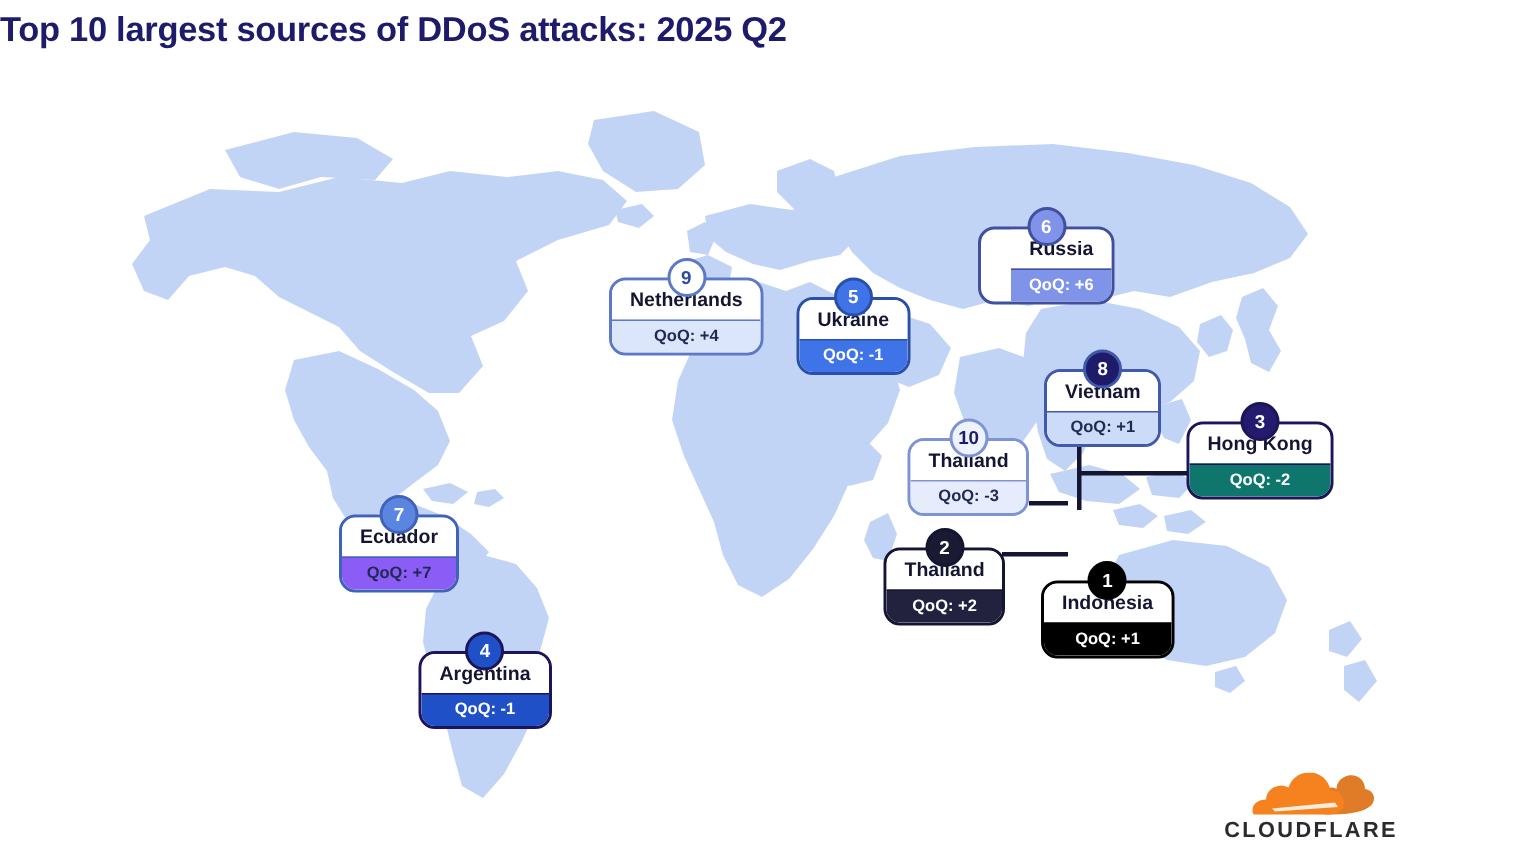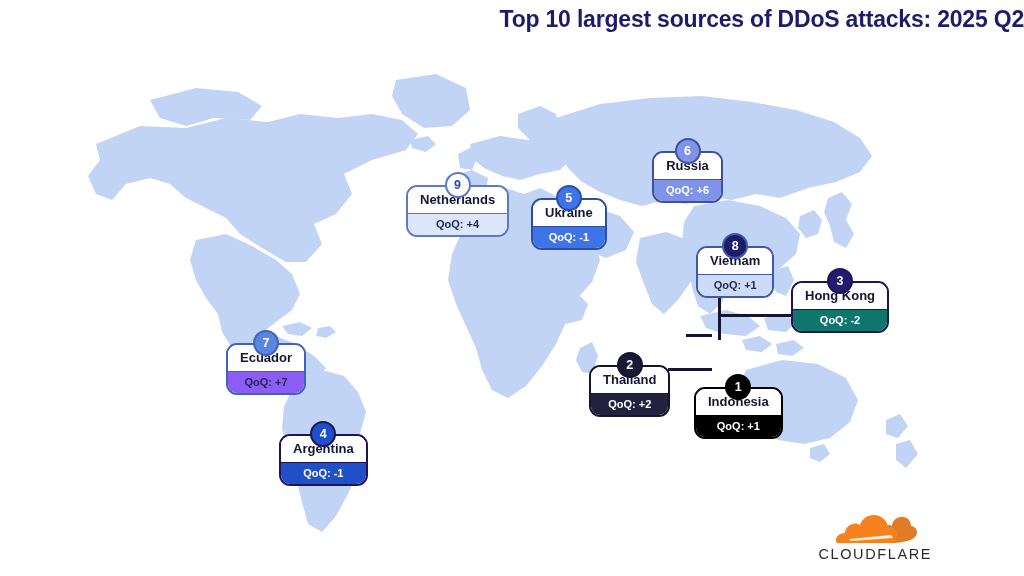--- a/index.html
+++ b/index.html
@@ -7,21 +7,21 @@
     width:1024px;height:576px;overflow:hidden;
     background:#ffffff;
     font-family:"Liberation Sans", sans-serif;
     position:relative;
   }
   #stage{position:absolute;inset:0;width:1024px;height:576px;}
 
   
   .title{
     position:absolute;left:0;top:6px;width:1024px;
-    text-align:right;
+    text-align:left;
     font-size:23px;font-weight:bold;
     color:#1f1b6b;
     letter-spacing:-0.2px;
   }
 
   
   .map-wrap{position:absolute;left:0;top:48px;width:1024px;height:500px;}
   .map-wrap svg{display:block;width:1024px;height:500px;}
 
   
@@ -65,21 +65,21 @@
     text-align:center;
     white-space:nowrap;
     line-height:1.1;
   }
 
   
   .cf-logo{position:absolute;right:92px;bottom:14px;z-index:20;
     display:flex;flex-direction:column;align-items:center;}
   .cf-logo .cloud{width:96px;height:30px;}
   .cf-word{
-    font-size:14.5px;font-weight:normal;letter-spacing:1.6px;
+    font-size:14.5px;font-weight:bold;letter-spacing:1.6px;
     color:#2b2b2b;margin-top:1px;
   }
 </style>
 </head>
 <body style="background: rgb(255, 255, 255);">
 
 <div id="stage">
 
   <div class="title" style="color: rgb(31, 27, 107);">Top 10 largest sources of DDoS attacks: 2025 Q2</div>
 
@@ -185,21 +185,21 @@
     <div class="body" style="border-color: rgb(42, 79, 168);">
       <div class="name">Ukraine</div>
       <div class="qoq" style="background: rgb(63, 116, 232); color: rgb(255, 255, 255); border-top: 1.5px solid rgb(42, 79, 168);">QoQ: -1</div>
     </div>
   </div>
 
   <div class="pill" style="left:652px;top:151px;">
     <div class="badge" style="background: rgb(127, 147, 232); color: rgb(255, 255, 255); border: 2px solid rgb(65, 80, 158);">
       <span>6</span>
     </div>
-    <div class="body" style="border-color: rgb(65, 80, 158);">
+    <div class="body" style="border-color: rgb(65, 80, 158); padding-left: 20px;">
       <div class="name">Russia</div>
       <div class="qoq" style="background: rgb(127, 147, 232); color: rgb(255, 255, 255); border-top: 1.5px solid rgb(65, 80, 158);">QoQ: +6</div>
     </div>
   </div>
 
   <div class="pill" style="left:696px;top:246px;">
     <div class="badge" style="background: rgb(31, 27, 107); color: rgb(255, 255, 255); border: 2px solid rgb(64, 89, 168);">
       <span>8</span>
     </div>
     <div class="body" style="border-color: rgb(64, 89, 168);">
@@ -211,20 +211,29 @@
   <div class="pill" style="left:791px;top:281px;">
     <div class="badge" style="background: rgb(36, 27, 110); color: rgb(255, 255, 255); border: 2px solid rgb(28, 21, 89);">
       <span>3</span>
     </div>
     <div class="body" style="border-color: rgb(28, 21, 89);">
       <div class="name">Hong Kong</div>
       <div class="qoq" style="background: #0f766e; color: rgb(255, 255, 255); border-top: 1.5px solid rgb(28, 21, 89);">QoQ: -2</div>
     </div>
   </div>
 
+  <div class="pill" style="left:605px;top:292px;">
+    <div class="badge" style="background: rgb(238, 242, 253); color: rgb(31, 27, 107); border: 2px solid rgb(125, 147, 212);">
+      <span>10</span>
+    </div>
+    <div class="body" style="border-color: rgb(125, 147, 212);">
+      <div class="name">Thailand</div>
+      <div class="qoq" style="background: rgb(230, 236, 252); color: rgb(31, 42, 82); border-top: 1.5px solid rgb(125, 147, 212);">QoQ: -3</div>
+    </div>
+  </div>
 
   <div class="pill" style="left:589px;top:365px;">
     <div class="badge" style="background: rgb(26, 26, 51); color: rgb(255, 255, 255); border: 2px solid rgb(20, 20, 51);">
       <span>2</span>
     </div>
     <div class="body" style="border-color: rgb(20, 20, 51);">
       <div class="name">Thailand</div>
       <div class="qoq" style="background: rgb(34, 34, 63); color: rgb(255, 255, 255); border-top: 1.5px solid rgb(20, 20, 51);">QoQ: +2</div>
     </div>
   </div>

